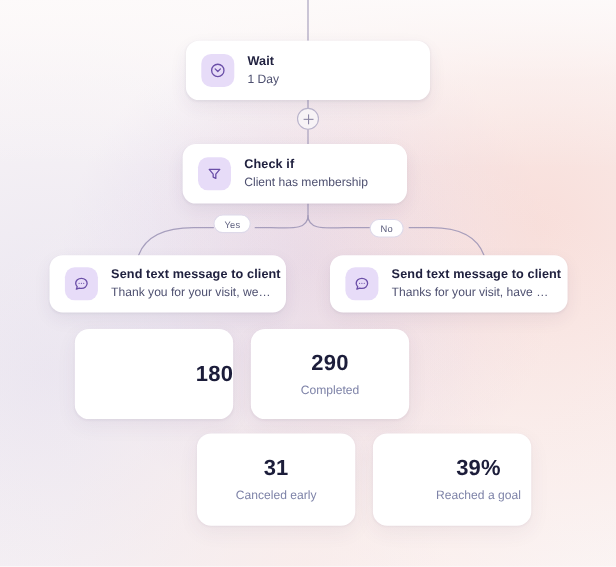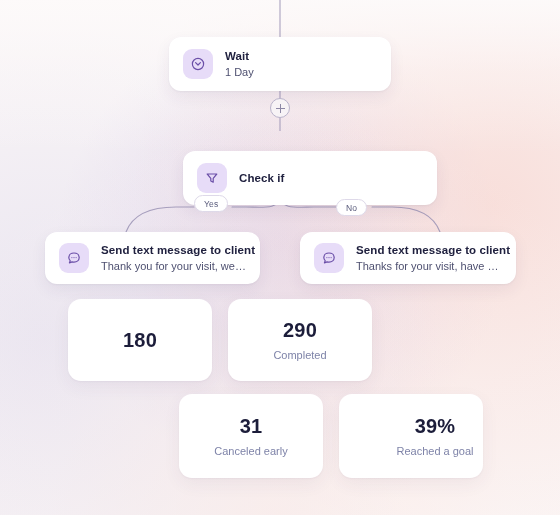--- a/index.html
+++ b/index.html
@@ -101,21 +101,21 @@
     font-size: 11px;
     color: #4e5070;
     line-height: 15px;
     margin-top: 1px;
     white-space: nowrap;
     overflow: hidden;
     text-overflow: ellipsis;
   }
 
   #node-wait      { left: 169px; top: 37px;  width: 222px; height: 54px; }
-  #node-check     { left: 183px; top: 131px; width: 254px; height: 54px; margin-top: 20px; }
+  #node-check     { left: 166px; top: 131px; width: 204px; height: 54px; }
   #node-msg-yes   { left: 45px;  top: 232px; width: 215px; height: 52px; }
   #node-msg-no    { left: 300px; top: 232px; width: 216px; height: 52px; }
 
   #node-msg-yes .subtitle,
   #node-msg-no  .subtitle { max-width: 152px; }
 
   
   .add-step {
     position: absolute;
     left: 270px;
@@ -179,21 +179,21 @@
     line-height: 24px;
     letter-spacing: 0.2px;
   }
   .stat-card .caption {
     font-size: 11px;
     color: #7e83a8;
     line-height: 15px;
     margin-top: 6px;
   }
 
-  #stat-running   { left: 68px;  top: 299px; width: 144px; height: 82px; }
+  #stat-running   { left: 68px;  top: 299px; width: 144px; height: 82px; align-items: flex-end; }
   #stat-completed { left: 228px; top: 299px; width: 144px; height: 82px; }
   #stat-canceled  { left: 179px; top: 394px; width: 144px; height: 84px; }
   #stat-goal      { left: 339px; top: 394px; width: 144px; height: 84px; padding-left: 48px; }
 </style>
 </head>
 <body>
 
 <div id="canvas">
 
   <div class="wash w1"></div>
@@ -233,20 +233,21 @@
   </div>
 
   <div class="node" id="node-check">
     <span class="icon-box">
       <svg width="16" height="16" viewBox="0 0 16 16" fill="none" stroke="#6b4fa8" stroke-width="1.2" stroke-linecap="round" stroke-linejoin="round">
         <path d="M3.2 4 H12.8 L9.2 8.3 V12.2 L6.8 11 V8.3 Z"></path>
       </svg>
     </span>
     <span class="labels">
       <span class="title">Check if</span>
+      <span class="subtitle">Client has membership</span>
     </span>
   </div>
 
   <div class="branch-pill" id="pill-yes">Yes</div>
   <div class="branch-pill" id="pill-no">No</div>
 
   <div class="node" id="node-msg-yes">
     <span class="icon-box">
       <svg width="16" height="16" viewBox="0 0 16 16" fill="none" stroke="#6b4fa8" stroke-width="1.2" stroke-linecap="round" stroke-linejoin="round">
         <path d="M13.2 7.6 C13.2 10.2 10.9 12.2 8 12.2 C7.3 12.2 6.7 12.1 6.1 11.9 L3.4 12.9 L4.2 10.6 C3.3 9.8 2.8 8.8 2.8 7.6 C2.8 5 5.1 3 8 3 C10.9 3 13.2 5 13.2 7.6 Z"></path>

